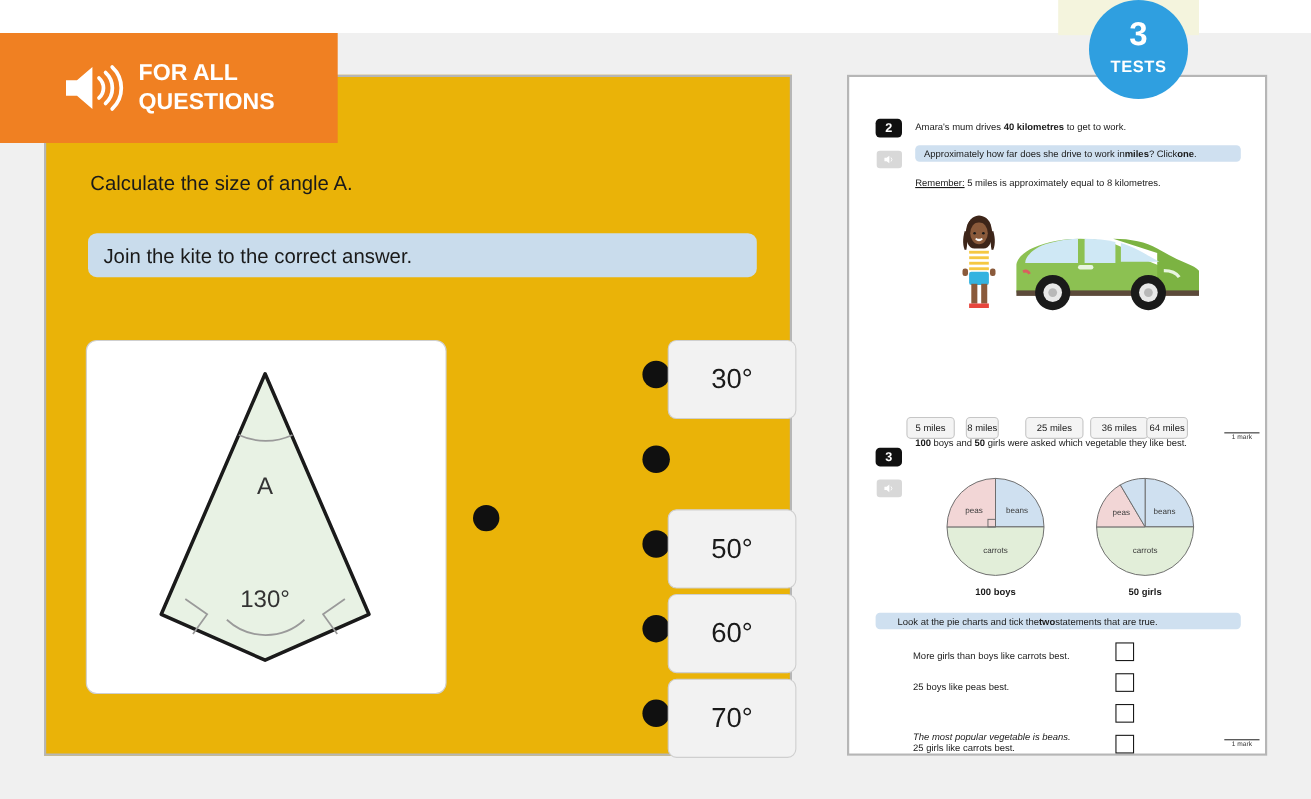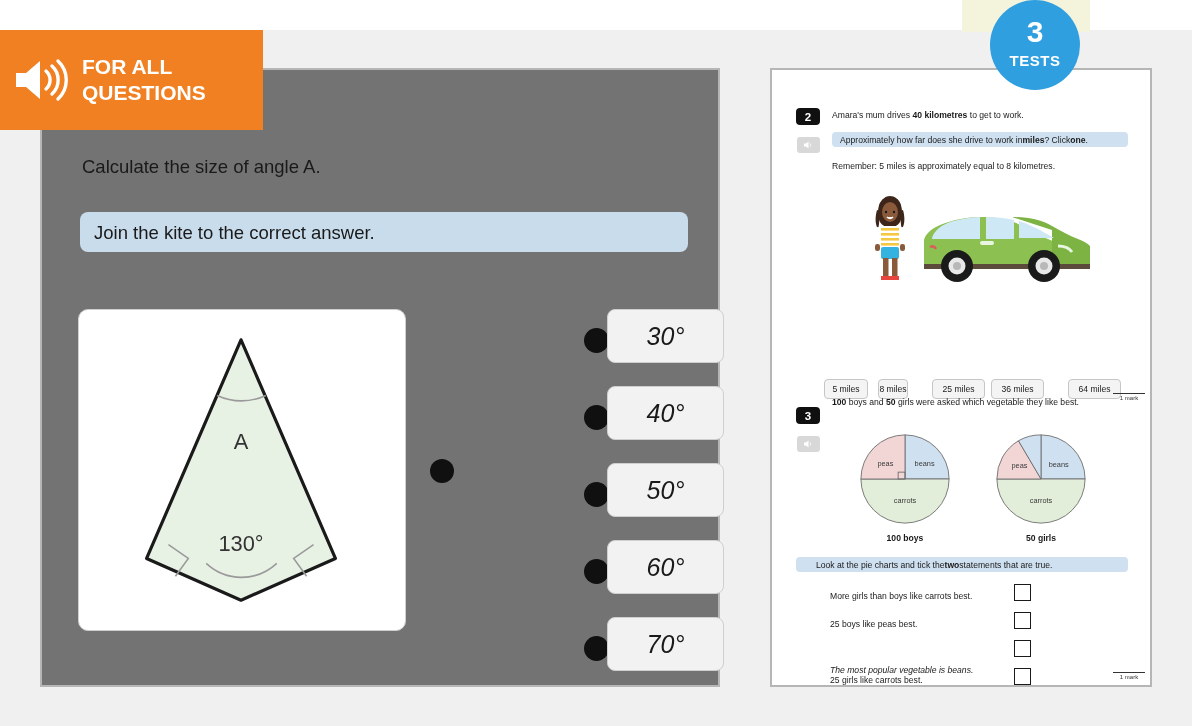--- a/index.html
+++ b/index.html
@@ -25,21 +25,21 @@
     left: 962px; top: 0;
     width: 128px; height: 32px;
     background: #f4f4dd;
   }
 
   
   #left-panel {
     position: absolute;
     left: 40px; top: 68px;
     width: 680px; height: 619px;
-    background: #737373;
+    background: #eab308;
     border: 2px solid #b6b6b6;
     box-sizing: border-box;
   }
   .q-line {
     position: absolute;
     font-size: 18.5px;
     color: #1a1a1a;
     white-space: nowrap;
   }
   #q-line-1 { left: 40px; top: 35px; }
@@ -80,49 +80,49 @@
 
   
   .option-row {
     position: absolute;
     left: 527px;
     width: 155px; height: 62px;
   }
   .option-box {
     position: absolute;
     left: 38px; top: 0;
-    width: 117px; height: 54px;
+    width: 117px; height: 72px;
     background: #f2f2f2;
     border: 1.5px solid #cfcfcf;
     border-radius: 8px;
     box-sizing: border-box;
     display: flex;
     align-items: center;
     justify-content: center;
     font-size: 25px;
     color: #1a1a1a;
-    font-style: italic;
   }
   .option-dot {
     position: absolute;
     left: 15px; top: 19px;
     width: 25px; height: 25px;
     background: #101010;
     border-radius: 50%;
   }
 
   
   #audio-badge {
     position: absolute;
     left: 0; top: 30px;
     width: 263px; height: 100px;
     background: #f08022;
     display: flex;
     align-items: center;
     z-index: 40;
+    padding-left: 44px;
   }
   #audio-badge-icon {
     margin-left: 14px;
     width: 56px; height: 46px;
     flex: none;
   }
   #audio-badge-text {
     margin-left: 12px;
     color: #ffffff;
     font-size: 21px;
@@ -195,21 +195,21 @@
   }
   .spk-btn svg { width: 12px; height: 10px; }
 
   .sm-text {
     position: absolute;
     font-size: 8.6px;
     color: #1a1a1a;
     white-space: nowrap;
   }
   .sm-text b { font-weight: bold; }
-  .underline-lead { }
+  .underline-lead { text-decoration: underline; }
 
   .blue-instruction {
     position: absolute;
     background: #cfe0f0;
     border-radius: 4px;
     height: 15px;
     font-size: 8.6px;
     color: #1a1a1a;
     display: flex;
     align-items: center;
@@ -299,21 +299,20 @@
     </svg>
   </div>
   <div id="kite-dot"></div>
 
   <div class="option-row" style="top:239px">
     <div class="option-dot"></div>
     <div class="option-box">30°</div>
   </div>
   <div class="option-row" style="top:316px">
     <div class="option-dot"></div>
-    <div class="option-box">40°</div>
   </div>
   <div class="option-row" style="top:393px">
     <div class="option-dot"></div>
     <div class="option-box">50°</div>
   </div>
   <div class="option-row" style="top:470px">
     <div class="option-dot"></div>
     <div class="option-box">60°</div>
   </div>
   <div class="option-row" style="top:547px">
@@ -392,21 +391,21 @@
         <circle cx="182" cy="80" r="16" fill="#1a1a1a"></circle>
         <circle cx="182" cy="80" r="8.5" fill="#e8e8e8"></circle>
         <circle cx="182" cy="80" r="4" fill="#b8b8b8"></circle>
       </g>
     </svg>
 
     <div class="mile-btn" style="left:44px; width:44px;">5 miles</div>
     <div class="mile-btn" style="left:98px; width:30px;">8 miles</div>
     <div class="mile-btn" style="left:152px; width:53px;">25 miles</div>
     <div class="mile-btn" style="left:211px; width:53px;">36 miles</div>
-    <div class="mile-btn" style="left:288px; width:53px;">64 miles</div>
+    <div class="mile-btn" style="left:262px; width:38px;">64 miles</div>
 
     <div class="mark-ind" style="left:333px; top:315px;">
       <div class="rule"></div>
       <span>1 mark</span>
     </div>
 
     <div class="q-num" style="left:16px; top:329px;">3</div>
     <div class="spk-btn" style="left:17px; top:358px;">
       <svg viewBox="0 0 24 20">
         <path d="M2 7h4l5-4v14l-5-4H2z" fill="#ffffff"></path>

